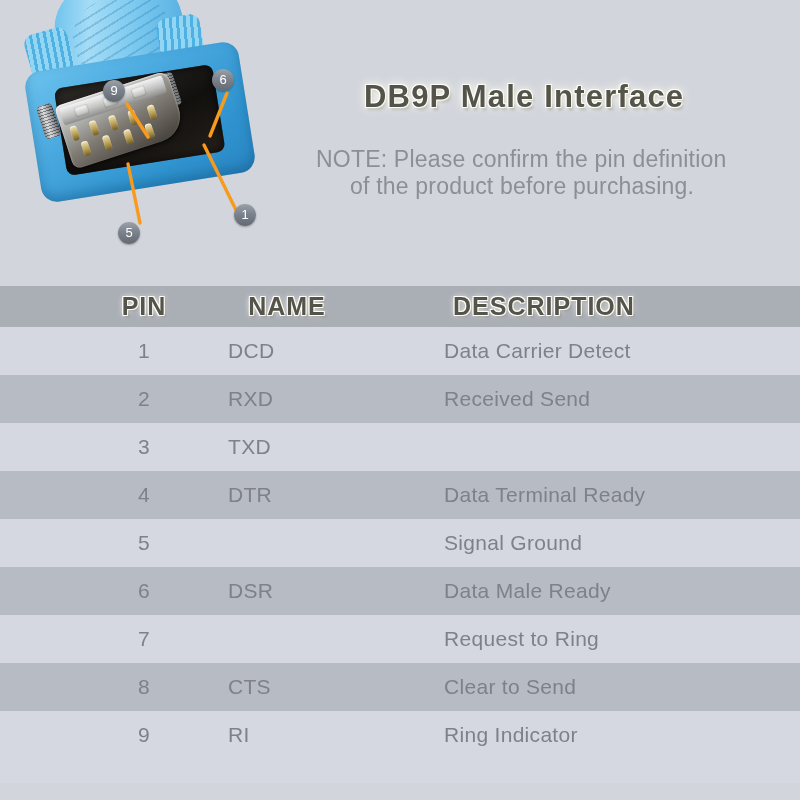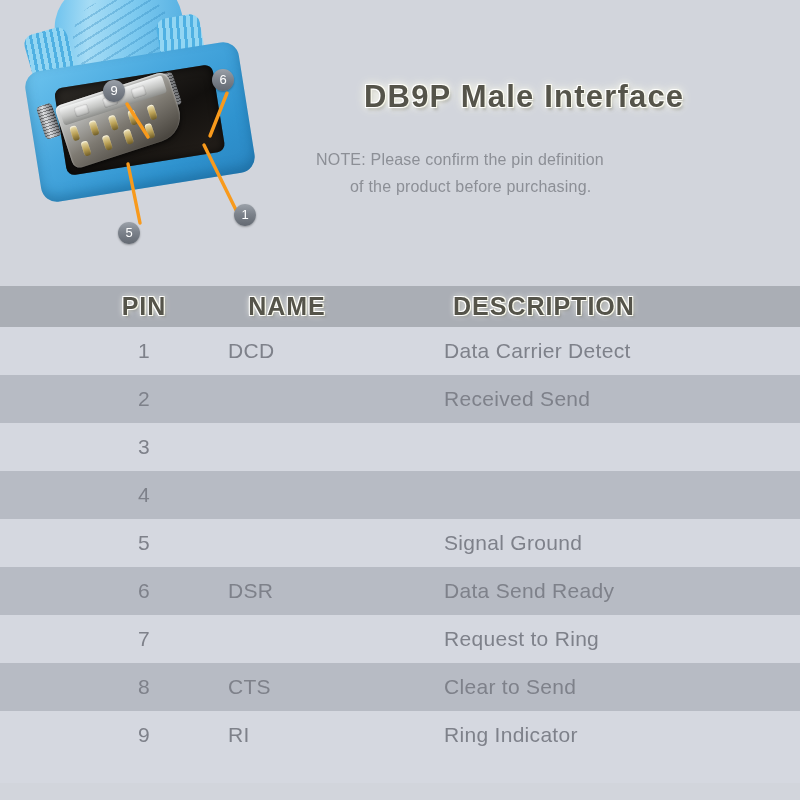--- a/index.html
+++ b/index.html
@@ -80,21 +80,21 @@
     text-shadow:
       -1px -1px 0 #ffffff, 1px -1px 0 #fbfbf0,
       -1px 1px 0 #ffffff, 1px 1px 0 #f7f7e8,
       0 0 7px #fdfdf2, 0 0 12px #f6f6e4,
       2px 3px 3px rgba(90,90,80,.45);
     white-space:nowrap;
     margin-left:44px;
   }
   .note{
     position:absolute;left:316px;top:146px;width:430px;
-    font-size:16px;line-height:27px;color:#8c8f96;letter-spacing:.2px;
+    font-size:23px;line-height:27px;color:#8c8f96;letter-spacing:.2px;
   }
   .note .l2{display:block;padding-left:34px;}
 
   
   .table{position:absolute;left:0;top:286px;width:800px;}
   .thead{height:41px;background:#aaaeb5;position:relative;}
   .thead .c{
     position:absolute;top:0;height:41px;line-height:41px;
     font-size:25px;font-weight:bold;color:#55544a;letter-spacing:1px;
     text-shadow:
@@ -185,36 +185,40 @@
       <div class="c col-desc">DESCRIPTION</div>
     </div>
 
     <div class="row odd">
       <div class="c col-pin">1</div>
       <div class="c col-name">DCD</div>
       <div class="c col-desc">Data Carrier Detect</div>
     </div>
     <div class="row even">
       <div class="c col-pin">2</div>
+      <div class="c col-name">RXD</div>
       <div class="c col-desc">Received Send</div>
     </div>
     <div class="row odd">
       <div class="c col-pin">3</div>
+      <div class="c col-name">TXD</div>
     </div>
     <div class="row even">
       <div class="c col-pin">4</div>
+      <div class="c col-name">DTR</div>
+      <div class="c col-desc">Data Terminal Ready</div>
     </div>
     <div class="row odd">
       <div class="c col-pin">5</div>
       <div class="c col-desc">Signal Ground</div>
     </div>
     <div class="row even">
       <div class="c col-pin">6</div>
       <div class="c col-name">DSR</div>
-      <div class="c col-desc">Data Send Ready</div>
+      <div class="c col-desc">Data Male Ready</div>
     </div>
     <div class="row odd">
       <div class="c col-pin">7</div>
       <div class="c col-desc">Request to Ring</div>
     </div>
     <div class="row even">
       <div class="c col-pin">8</div>
       <div class="c col-name">CTS</div>
       <div class="c col-desc">Clear to Send</div>
     </div>

